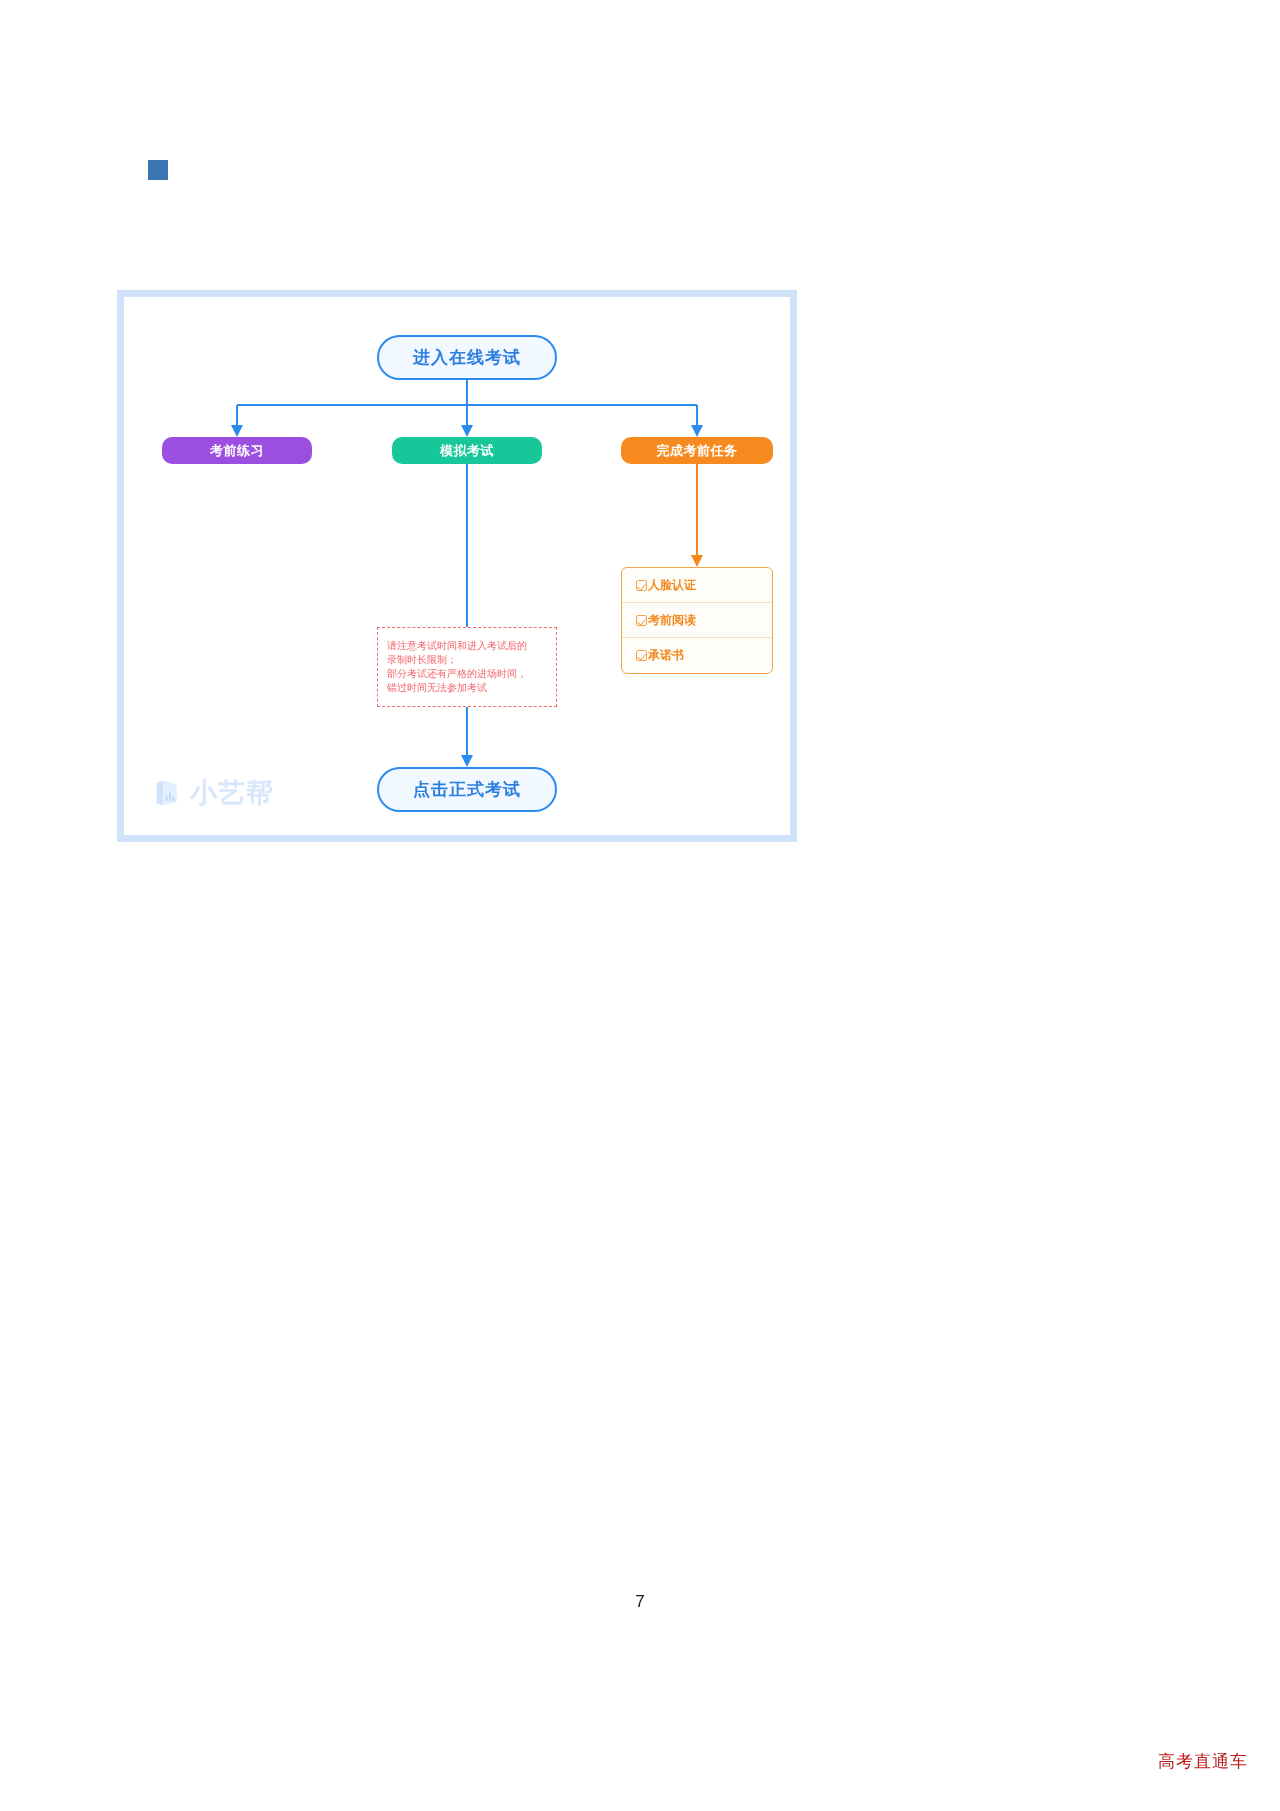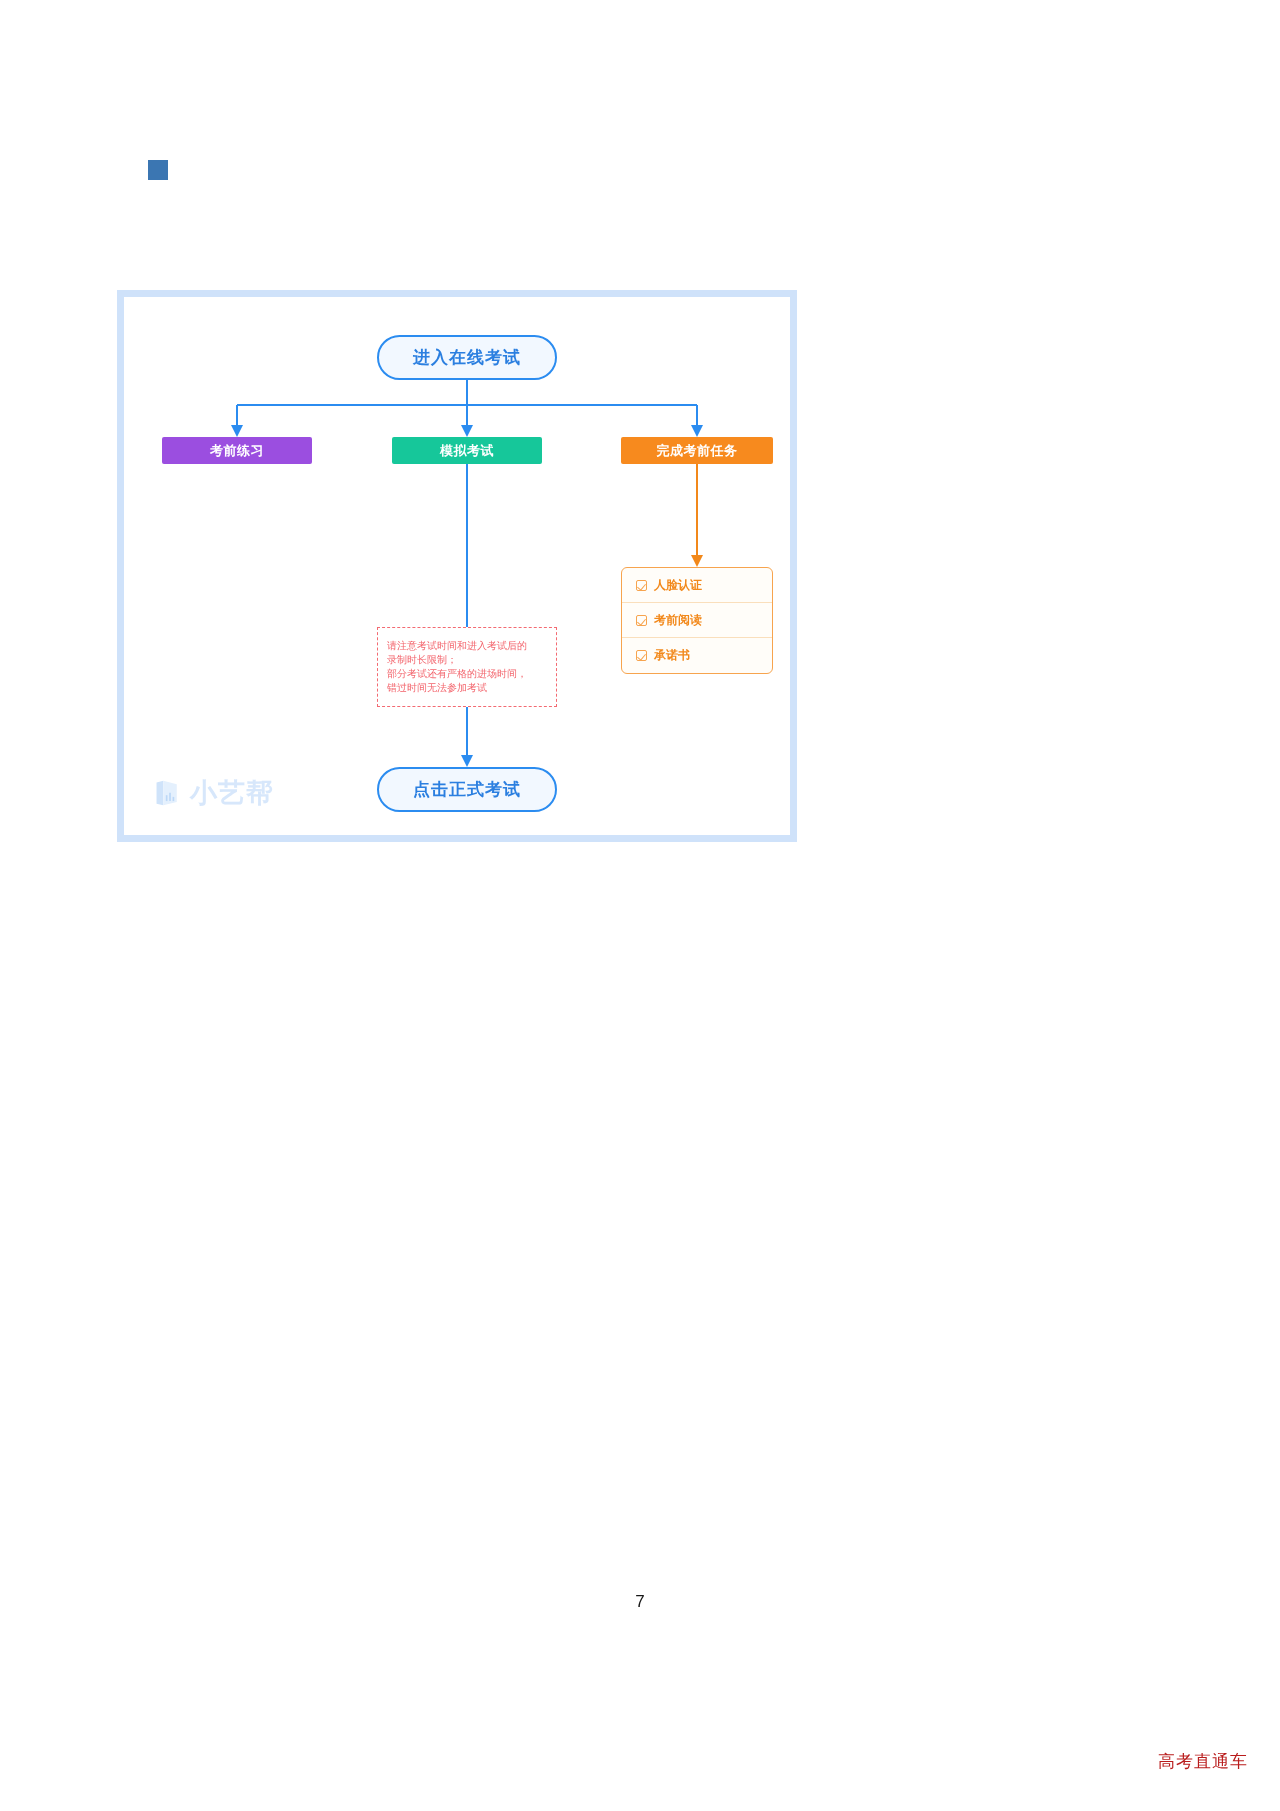--- a/index.html
+++ b/index.html
@@ -92,21 +92,21 @@
     border: 2px solid #2b8cf0;
     border-radius: 24px;
     background: #f2f8ff;
     color: #2b7fe0;
     font-size: 17px;
     letter-spacing: 1px;
   }
 
   .node-branch {
     height: 27px;
-    border-radius: 2px;
+    border-radius: 10px;
     color: #ffffff;
     font-size: 13px;
     letter-spacing: 0.5px;
     font-family: Liberation Serif, serif;
   }
 
   .node-practice {
     left: 38px;
     top: 140px;
     width: 150px;
@@ -163,21 +163,21 @@
     top: 270px;
     width: 152px;
     border: 1.5px solid #f7a44e;
     border-radius: 6px;
     background: #fffdf9;
     overflow: hidden;
   }
   .check-item {
     display: flex;
     align-items: center;
-    gap: 7px;
+    gap: 1px;
     height: 35px;
     padding-left: 14px;
     border-bottom: 1px solid #fadfbc;
     color: #f2881a;
     font-size: 12px;
     font-weight: bold;
   }
   .check-item:last-child { border-bottom: none; }
   .check-box {
     width: 11px;

